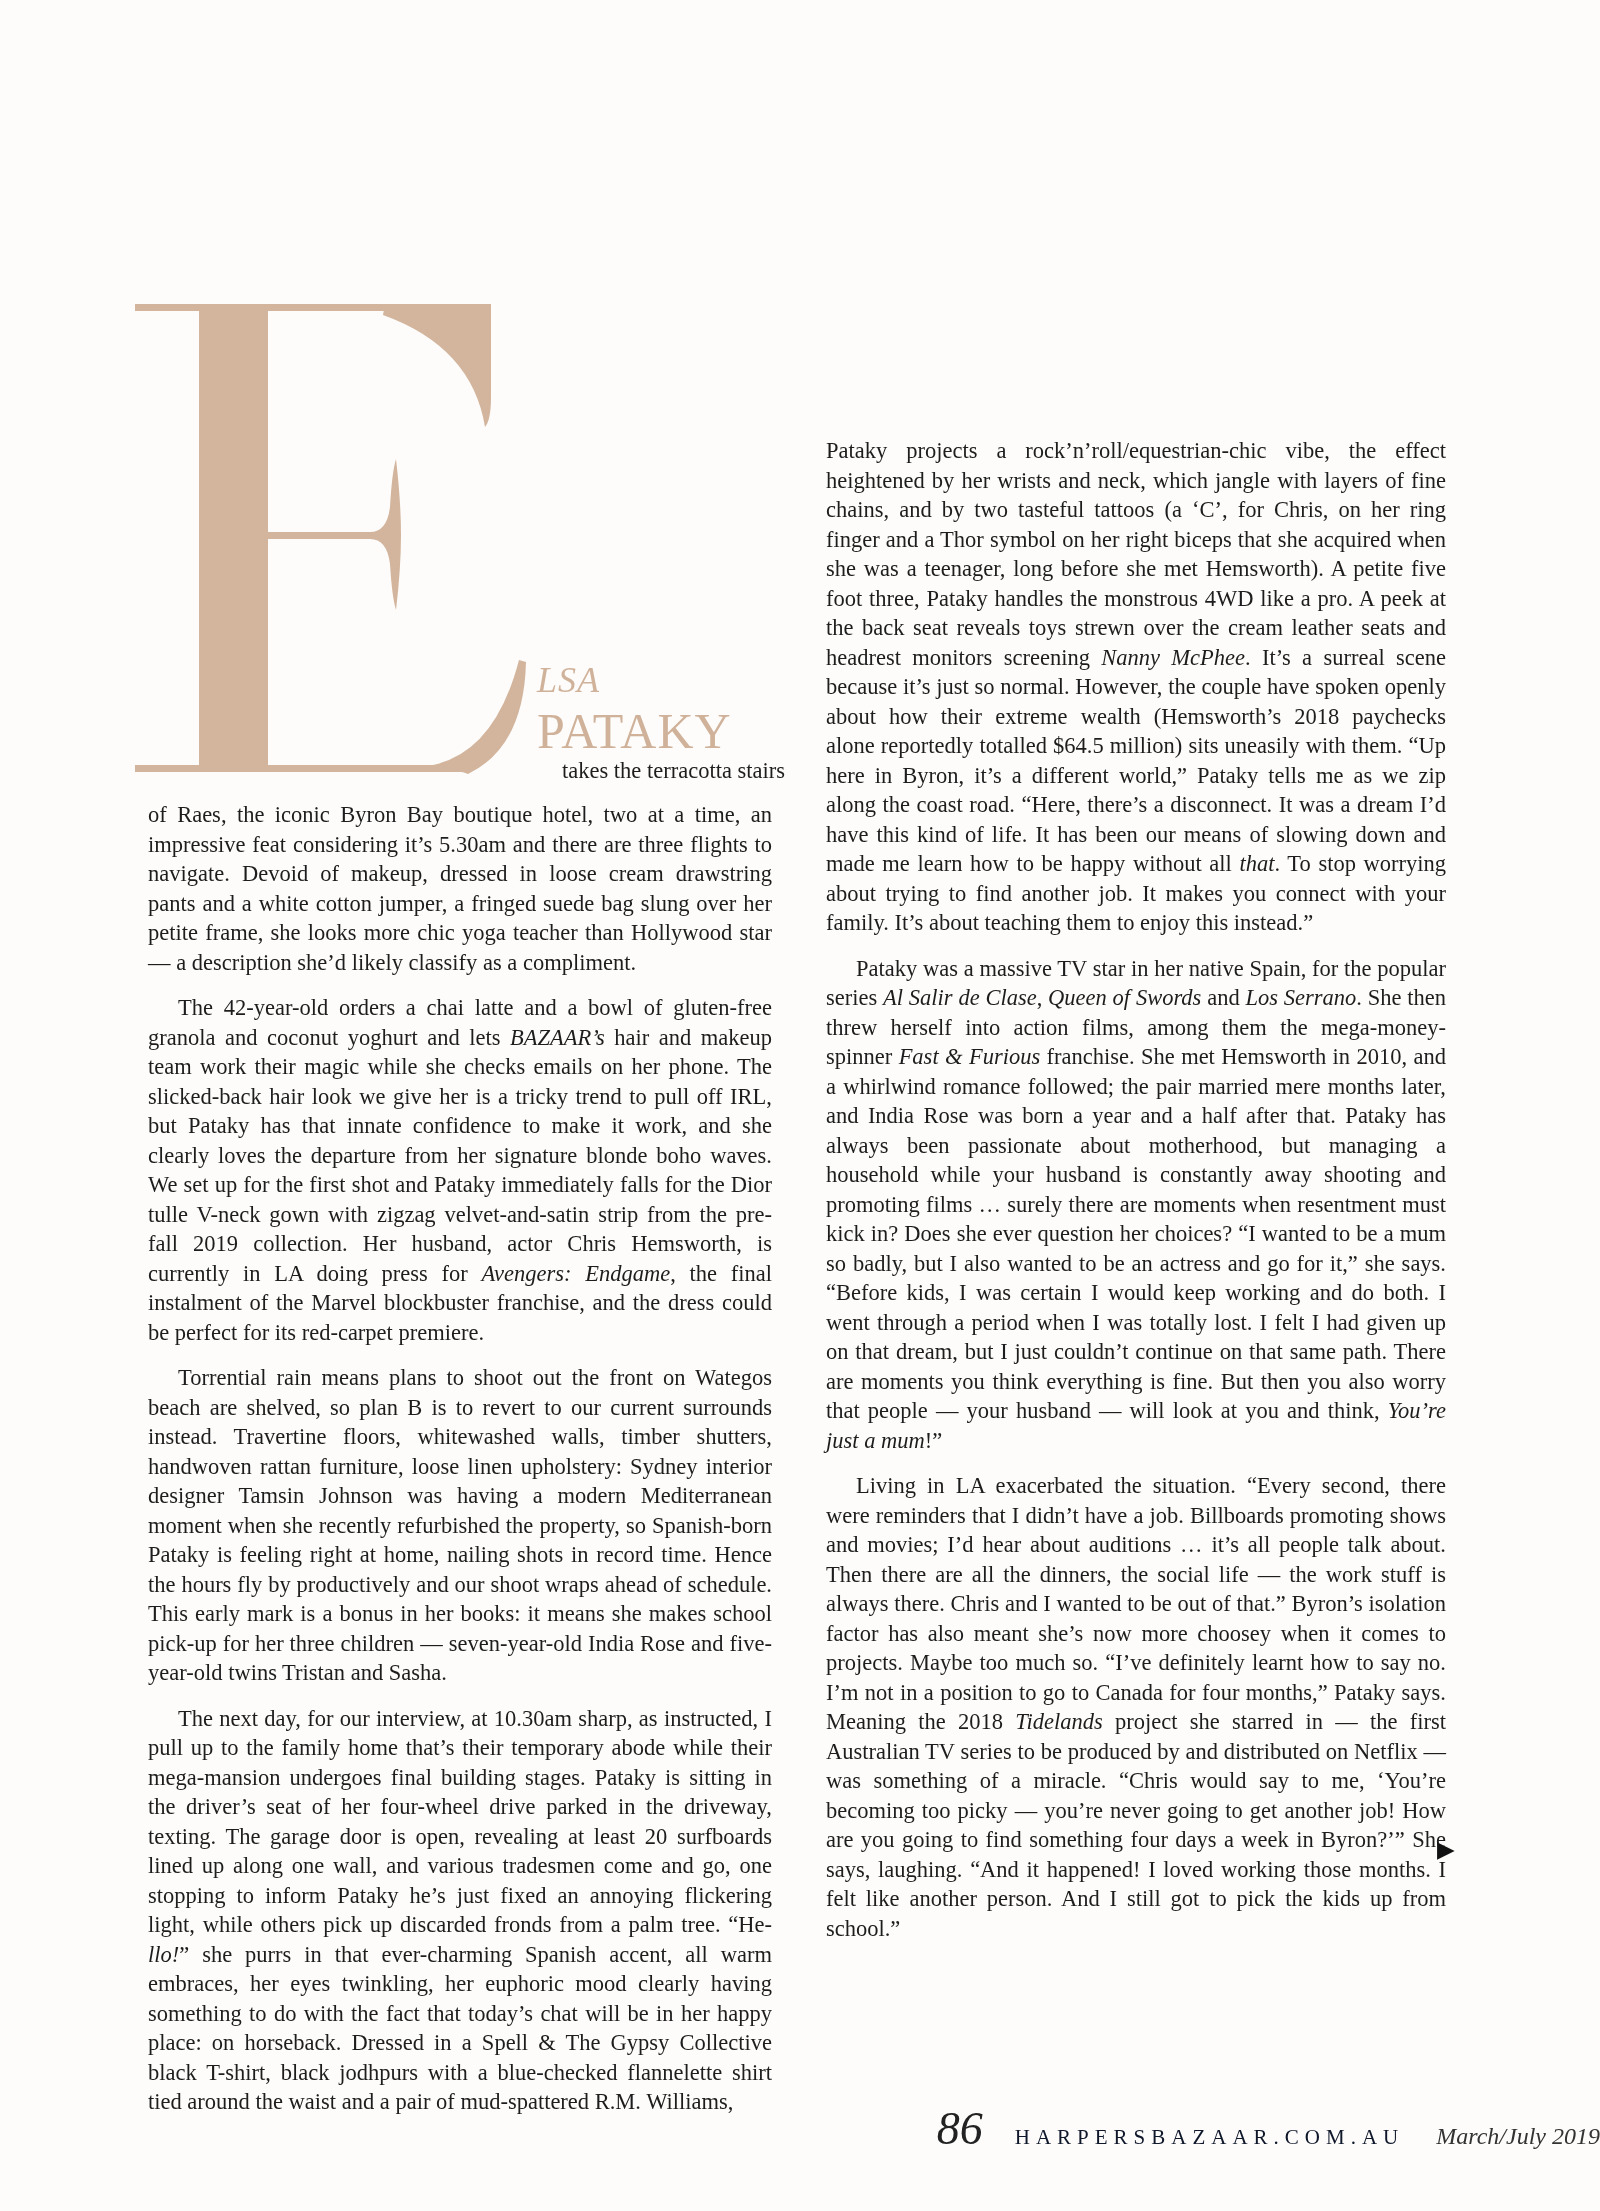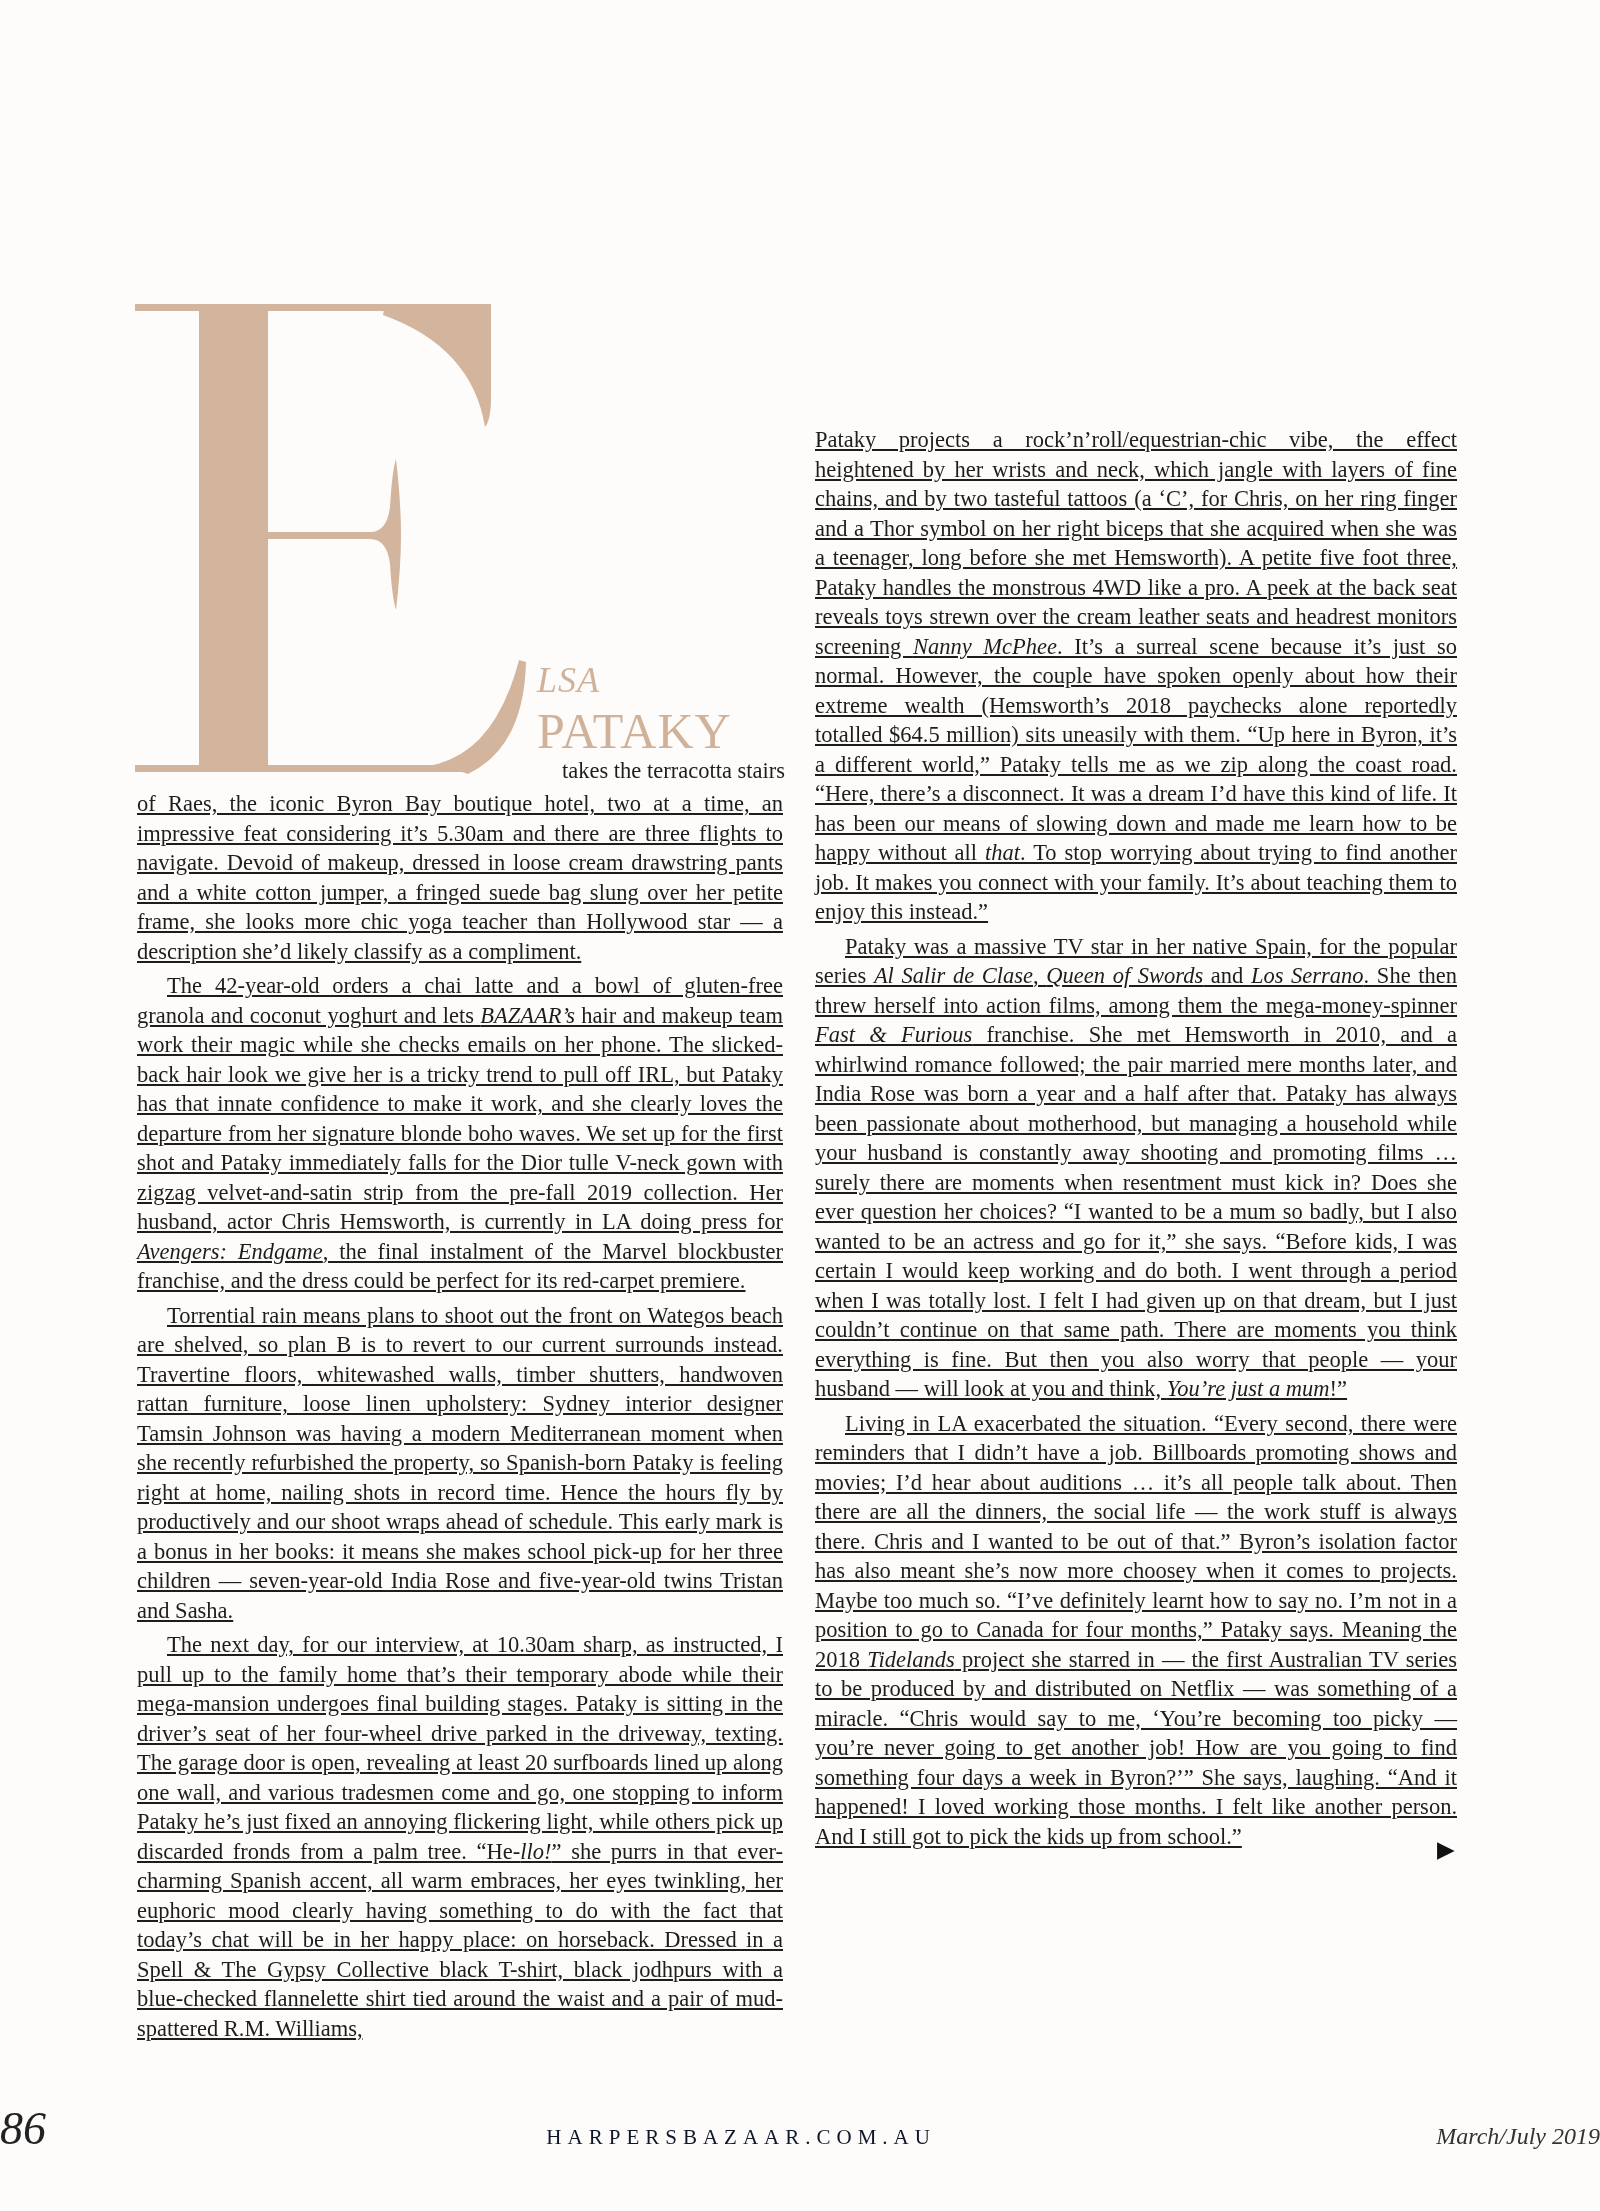--- a/index.html
+++ b/index.html
@@ -37,37 +37,37 @@
     margin-left: 24px;
   }
   .col {
     position: absolute;
     font-size: 22.5px;
     line-height: 29.5px;
     text-align: justify;
   }
   .col-left  { left: 132px; top: 784px;  width: 656px; }
   .col-right { left: 810px; top: 420px;  width: 652px; }
-  .col p { margin: 5px; padding: 0; text-decoration: underline; }
+  .col p { margin: 16px; padding: 0; }
   .col p + p { text-indent: 30px; }
   .continue-arrow {
     position: absolute;
     left: 1437px; top: 1838px;
     font-family: "DejaVu Sans", sans-serif;
     font-size: 23px;
     color: #111;
     line-height: 1;
   }
   .footer {
     position: absolute;
     left: 0; right: 0; top: 2102px;
     display: flex;
-    justify-content: space-between;
+    justify-content: flex-end;
     align-items: baseline;
-    gap: 20px;
+    gap: 32px;
   }
   .footer .page-number {
     font-style: italic;
     font-size: 46px;
     color: #222;
   }
   .footer .site {
     font-size: 21px;
     letter-spacing: 6px;
     color: #0f172a;

